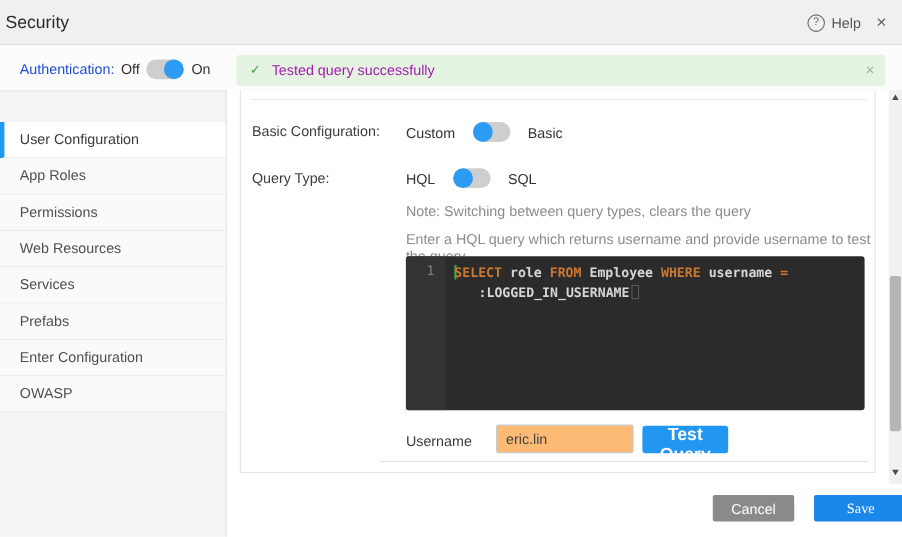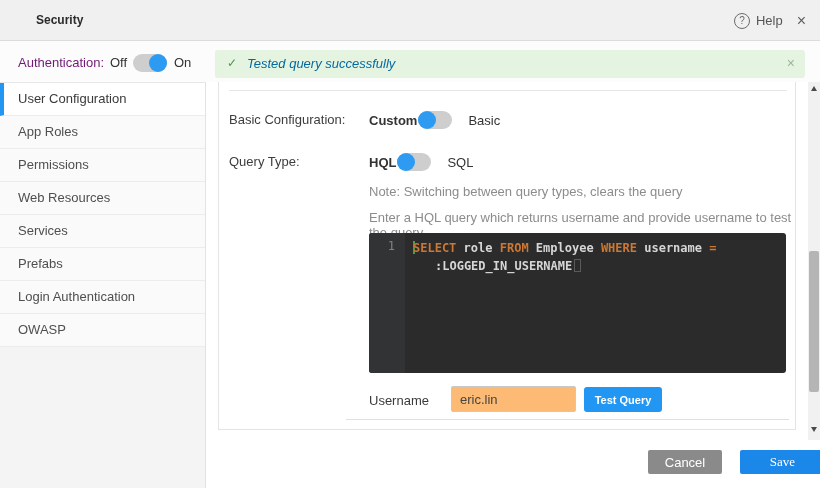--- a/index.html
+++ b/index.html
@@ -2,77 +2,77 @@
 <html><head>
 <meta charset="utf-8">
 <style>
   * { margin:0; padding:0; box-sizing:border-box; }
   html,body { width:820px; height:488px; }
   body { font-family:"Liberation Sans", sans-serif; font-size:13px; color:#3f3f3f; background:#fff; overflow:hidden; }
   .app { position:relative; width:820px; height:488px; background:#fff; }
 
   
   .header { position:absolute; left:0; top:0; width:820px; height:41px; background:#f0f0f0; border-bottom:1px solid #dcdcdc; }
-  .header .title { position:absolute; left:36px; top:0; line-height:41px; font-size:12px; font-weight:700; color:#2b2b2b; }
+  .header .title { position:absolute; left:5px; top:0; line-height:41px; font-size:16px; font-weight:400; color:#2b2b2b; }
   .header .right { position:absolute; right:14px; top:0; height:41px; display:flex; align-items:center; gap:14px; }
   .help { display:flex; align-items:center; gap:6px; color:#555; cursor:pointer; }
   .help-circle { display:inline-block; width:16px; height:16px; border:1.4px solid #6b6b6b; border-radius:50%; font-size:10px; line-height:13px; text-align:center; color:#6b6b6b; }
   .close-x { font-size:16px; color:#5f5f5f; cursor:pointer; line-height:16px; }
 
   
   .auth-row { position:absolute; left:0; top:41px; width:820px; height:41px; background:#fcfcfc; }
-  .auth-label { position:absolute; left:18px; top:14px; color:#701a75; }
+  .auth-label { position:absolute; left:18px; top:14px; color:#1d4ed8; }
   .tog-opt { position:absolute; top:14px; color:#333; }
   .opt-off { left:110px; } .opt-on { left:174px; }
 
   .switch { position:relative; width:34px; height:18px; border-radius:9px; background:#cecece; cursor:pointer; }
   .switch .knob { position:absolute; top:0; width:18px; height:18px; border-radius:50%; background:#2e9bf2; }
   .switch.knob-left .knob { left:0; }
   .switch.knob-right .knob { right:0; }
   .auth-switch { position:absolute; left:133px; top:13px; }
 
   .banner { position:absolute; left:215px; top:9px; width:590px; height:28px; background:#e5f3e1; border-radius:3px; }
   .banner .check { position:absolute; left:12px; top:6px; color:#4a9a4e; font-size:12px; }
-  .banner .msg { position:absolute; left:32px; top:6px; color:#0369a1;font-style:italic; }
+  .banner .msg { position:absolute; left:32px; top:6px; color:#a21caf; }
   .banner .bclose { position:absolute; right:10px; top:5px; color:#9ab89b; font-size:14px; cursor:pointer; }
 
   
   .sidebar { position:absolute; left:0; top:82px; width:206px; height:406px; background:#f4f4f5; border-right:1px solid #e2e2e2; border-top:1px solid #e7e7e7; }
   .side-item { height:33px; line-height:32px; padding-left:18px; background:#fafafb; border-bottom:1px solid #ececec; color:#4f4f4f; cursor:pointer; }
-  .side-item.active { background:#ffffff; border-left:4px solid #2196f3; padding-left:14px; color:#3a3a3a; }
+  .side-item.active { background:#ffffff; border-left:4px solid #2196f3; padding-left:14px; color:#3a3a3a;margin-top:28px; }
 
   
   .panel { position:absolute; left:218px; top:82px; width:578px; height:348px; background:#fff; border:1px solid #e4e4e4; border-top:none; }
   .panel .top-divider { position:absolute; left:10px; right:8px; top:8px; height:1px; background:#e6e6e6; }
   .panel .bottom-divider { position:absolute; left:127px; right:6px; top:337px; height:1px; background:#e0e0e0; }
 
   .field-label { position:absolute; left:10px; color:#3d3d3d; }
   .lbl-role { top:30px; } .lbl-query { top:72px; }
   .ctl-row { position:absolute; left:150px; display:flex; align-items:center; height:20px; }
   .row-role { top:28px; } .row-query { top:70px; }
-  .ctl-row .opt-a { margin-right:1px; color:#333;font-weight:bold; }
+  .ctl-row .opt-a { margin-right:16px; color:#333; }
   .ctl-row .opt-b { margin-left:16px; color:#333; }
 
   .note-text { position:absolute; left:150px; top:102px; color:#8c8c8c; }
   .desc-text { position:absolute; left:150px; top:128px; color:#8c8c8c; }
 
   
   .editor { position:absolute; left:150px; top:151px; width:417px; height:140px; background:#2b2b2b; border-radius:3px; overflow:hidden; display:flex; }
   .gutter { width:36px; background:#313335; color:#828282; font-family:"DejaVu Sans Mono", monospace; font-size:12px; text-align:right; padding:6px 10px 0 0; flex:none; }
   .code { flex:1; padding:6px 6px 0 8px; font-family:"DejaVu Sans Mono", monospace; font-size:12px; font-weight:700; line-height:18px; color:#d6d6d6; }
   .code-line { white-space:pre-wrap; word-break:break-word; padding-left:22px; text-indent:-22px; }
   .tok-keyword { color:#cc7832; }
   .tok-plain { color:#d6d6d6; }
   .caret { display:inline-block; width:2px; height:13px; background:#43a047; vertical-align:-2px; margin-right:-2px; }
   .endbox { display:inline-block; width:7px; height:13px; border:1px solid #5a5a5a; vertical-align:-2px; margin-left:2px; }
 
   
   .user-label { position:absolute; left:150px; top:311px; color:#3b3b3b; }
   .user-input { position:absolute; left:232px; top:304px; width:125px; height:26px; border:1px solid #c9c9c9; border-radius:2px; padding:0 8px; font-family:"Liberation Sans", sans-serif; font-size:13px; color:#444; background:#fdba74; }
-  .test-btn { position:absolute; left:365px; top:305px; width:78px; height:25px; background:#2196f3; color:#fff; border:none; border-radius:3px; font-family:"Liberation Sans", sans-serif; font-size:11px; font-weight:700; cursor:pointer; }
+  .test-btn { position:absolute; left:365px; top:305px; width:78px; height:25px; background:#2196f3; color:#fff; border:none; border-radius:3px; font-family:"Liberation Sans", sans-serif; font-size:16px; font-weight:700; cursor:pointer; }
 
   
   .scrollbar { position:absolute; left:808px; top:82px; width:12px; height:358px; background:#f1f1f1; }
   .sb-arrow { width:0; height:0; margin:4px auto; }
   .sb-up { border-left:3.5px solid transparent; border-right:3.5px solid transparent; border-bottom:5px solid #4a4a4a; }
   .sb-down { position:absolute; bottom:4px; left:2.5px; border-left:3.5px solid transparent; border-right:3.5px solid transparent; border-top:5px solid #4a4a4a; }
   .sb-thumb { position:absolute; left:1px; top:169px; width:10px; height:141px; background:#b5b5b5; border-radius:2px; }
 
   
   .footer-btn { position:absolute; top:450px; height:24px; border:none; border-radius:2px; color:#fff; font-family:"Liberation Sans", sans-serif; font-size:13px; cursor:pointer;margin-left:20px; }
@@ -110,21 +110,21 @@
     </div>
   </div>
 
   <div class="sidebar" id="sidebar-list">
       <div class="side-item active">User Configuration</div>
       <div class="side-item">App Roles</div>
       <div class="side-item">Permissions</div>
       <div class="side-item">Web Resources</div>
       <div class="side-item">Services</div>
       <div class="side-item">Prefabs</div>
-      <div class="side-item">Login Authentication</div>
+      <div class="side-item">Enter Configuration</div>
       <div class="side-item">OWASP</div>
     </div>
 
   <div class="panel">
     <div class="top-divider"></div>
 
     <span class="field-label lbl-role">Basic Configuration:</span>
     <div class="ctl-row row-role">
       <span class="opt-a">Custom</span>
       <div class="switch knob-left">

